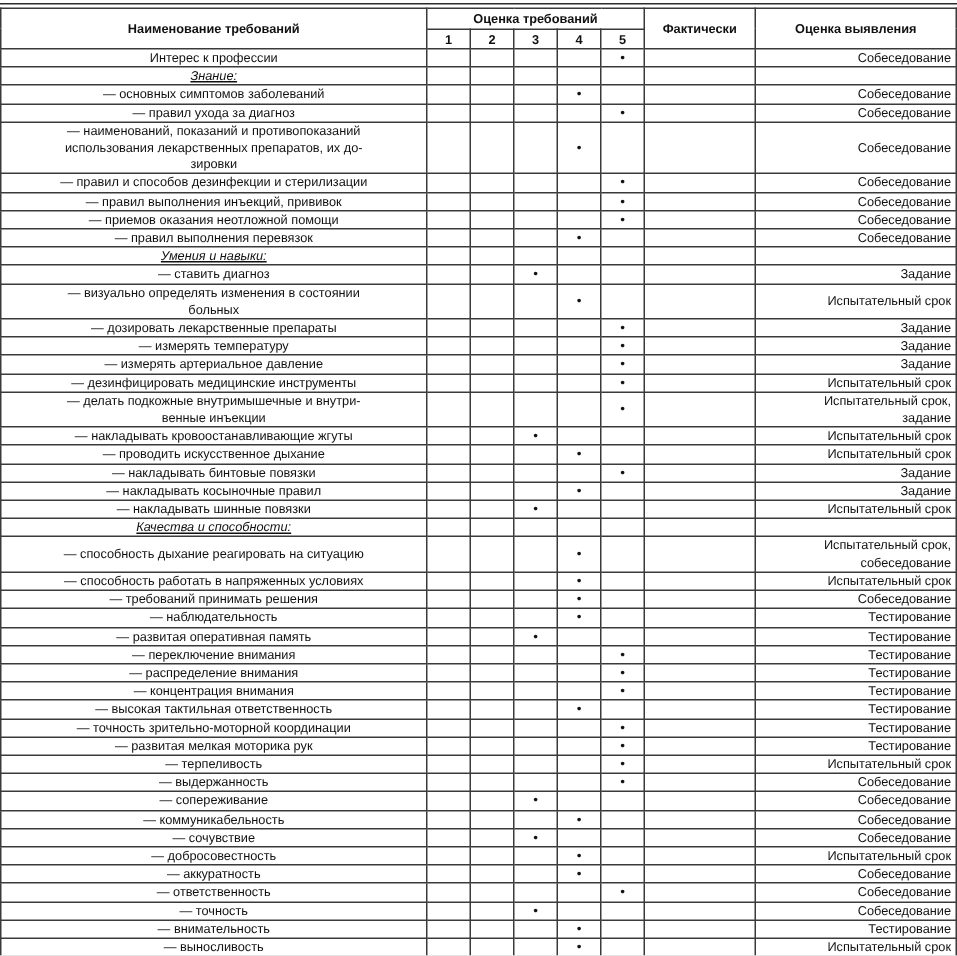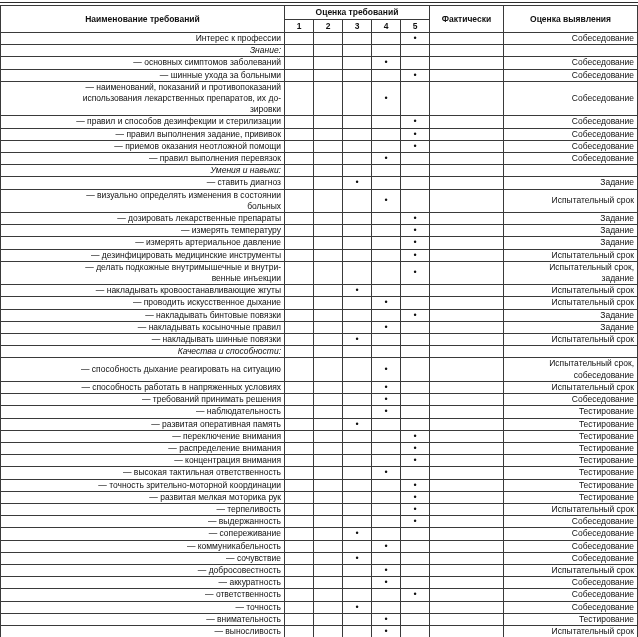--- a/index.html
+++ b/index.html
@@ -34,22 +34,22 @@
     vertical-align: middle;
     line-height: 11.2px;
     overflow: hidden;
   }
   thead th {
     font-weight: bold;
     text-align: center;
     padding: 1px 2px;
     line-height: 10.5px;
   }
-  td.name { text-align: right; white-space: pre-line; }
-  td.name.section { text-align: right; font-style: italic; font-weight: normal; }
+  td.name { text-align: center; white-space: pre-line; }
+  td.name.section { text-align: center; font-style: italic; font-weight: normal; text-decoration: underline; }
   td.rating { text-align: center; font-size: 9px; padding: 0; }
   td.actual { }
   td.method { text-align: right; white-space: pre-line; }
 </style>
 </head>
 <body>
 
 <div class="page">
   <div class="top-rule"></div>
   <table>
@@ -103,21 +103,21 @@
           <td class="name">— основных симптомов заболеваний</td>
           <td class="rating"></td>
           <td class="rating"></td>
           <td class="rating"></td>
           <td class="rating">•</td>
           <td class="rating"></td>
           <td class="actual"></td>
           <td class="method">Собеседование</td>
         </tr>
         <tr>
-          <td class="name">— шинные ухода за больными</td>
+          <td class="name">— правил ухода за диагноз</td>
           <td class="rating"></td>
           <td class="rating"></td>
           <td class="rating"></td>
           <td class="rating"></td>
           <td class="rating">•</td>
           <td class="actual"></td>
           <td class="method">Собеседование</td>
         </tr>
         <tr>
           <td class="name">— наименований, показаний и противопоказаний
@@ -135,21 +135,21 @@
           <td class="name">— правил и способов дезинфекции и стерилизации</td>
           <td class="rating"></td>
           <td class="rating"></td>
           <td class="rating"></td>
           <td class="rating"></td>
           <td class="rating">•</td>
           <td class="actual"></td>
           <td class="method">Собеседование</td>
         </tr>
         <tr>
-          <td class="name">— правил выполнения задание, прививок</td>
+          <td class="name">— правил выполнения инъекций, прививок</td>
           <td class="rating"></td>
           <td class="rating"></td>
           <td class="rating"></td>
           <td class="rating"></td>
           <td class="rating">•</td>
           <td class="actual"></td>
           <td class="method">Собеседование</td>
         </tr>
         <tr>
           <td class="name">— приемов оказания неотложной помощи</td>

